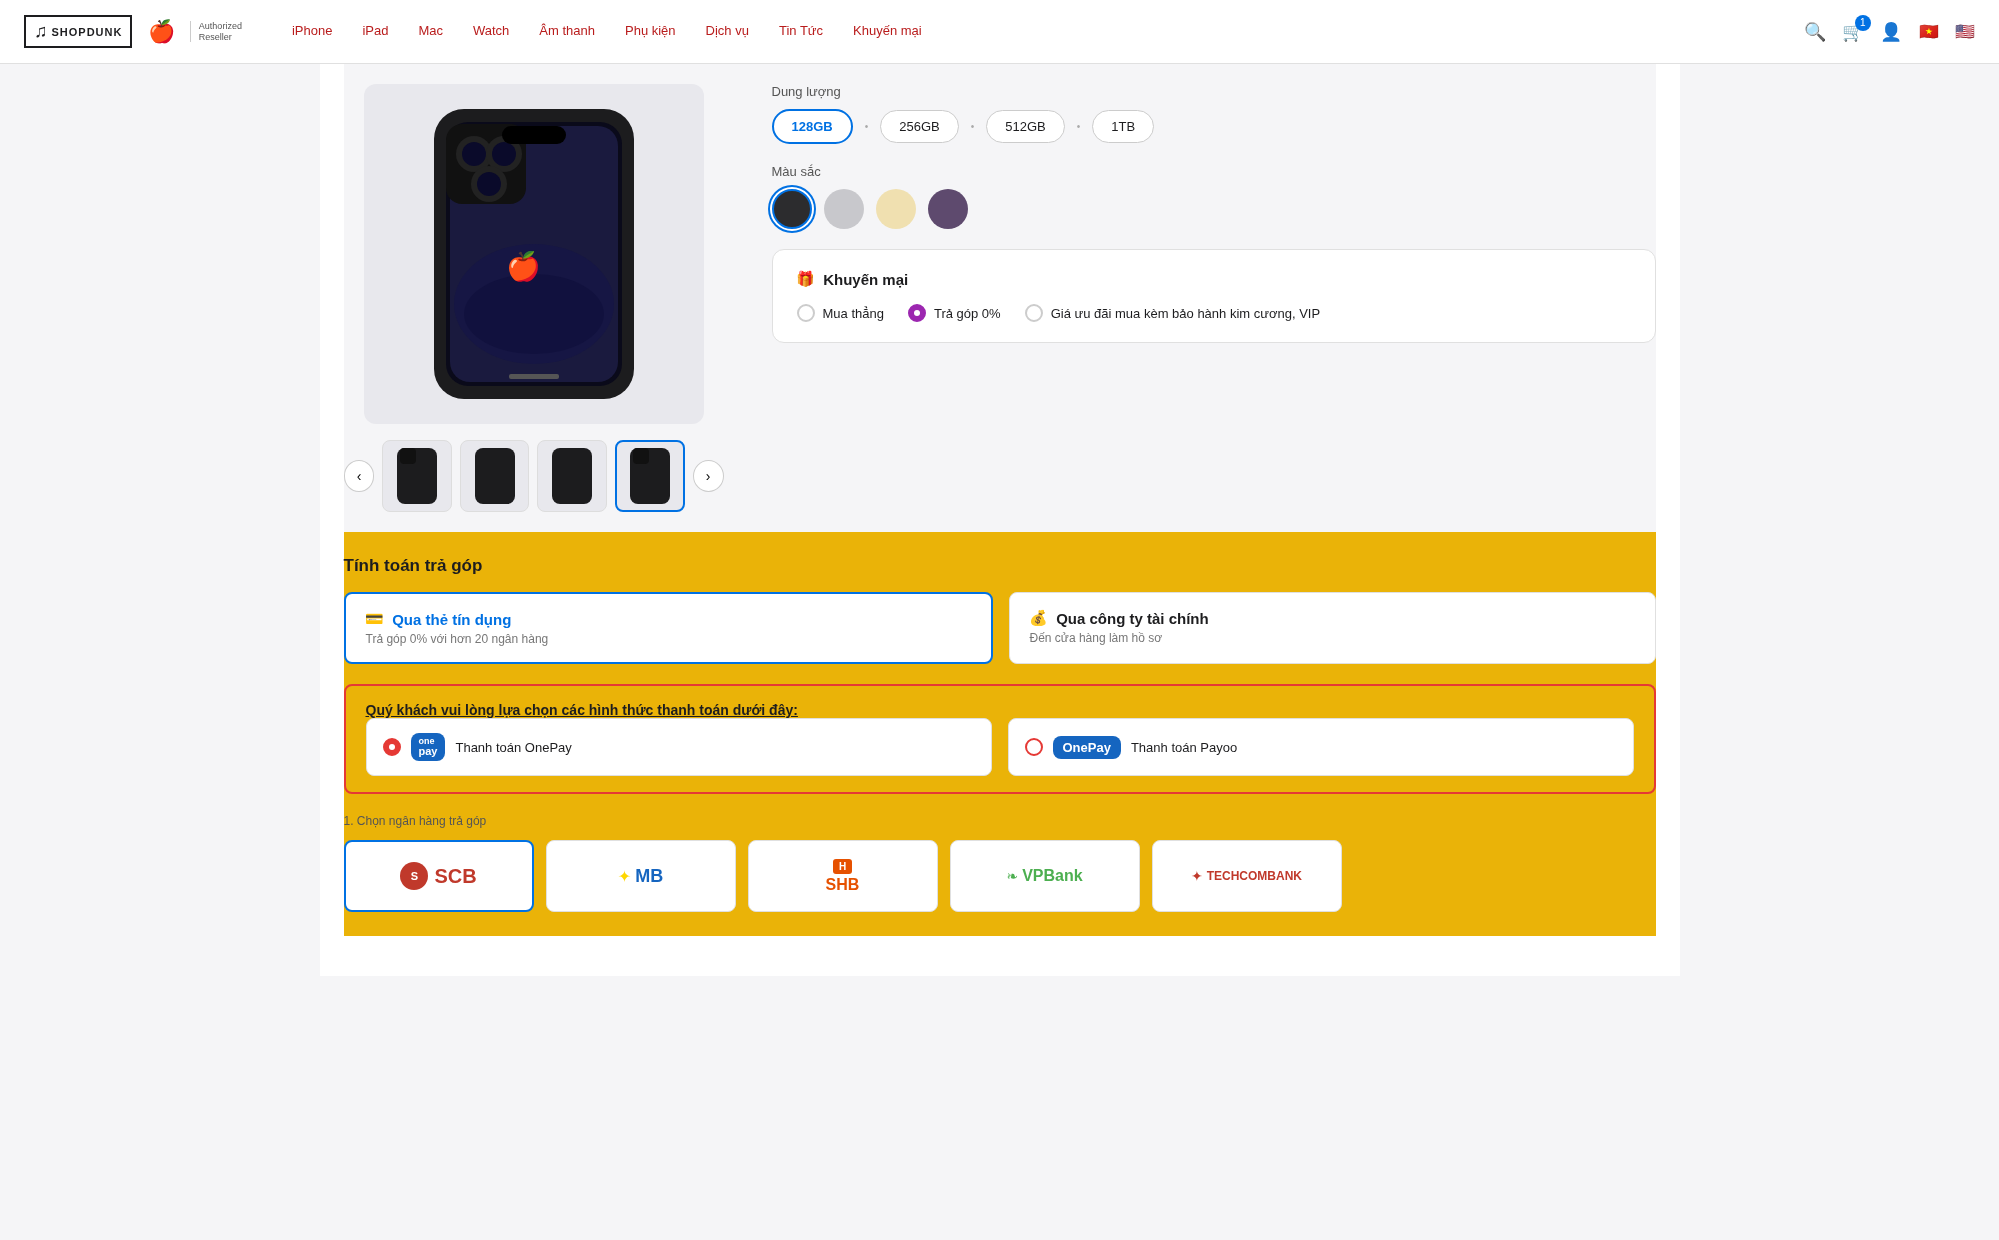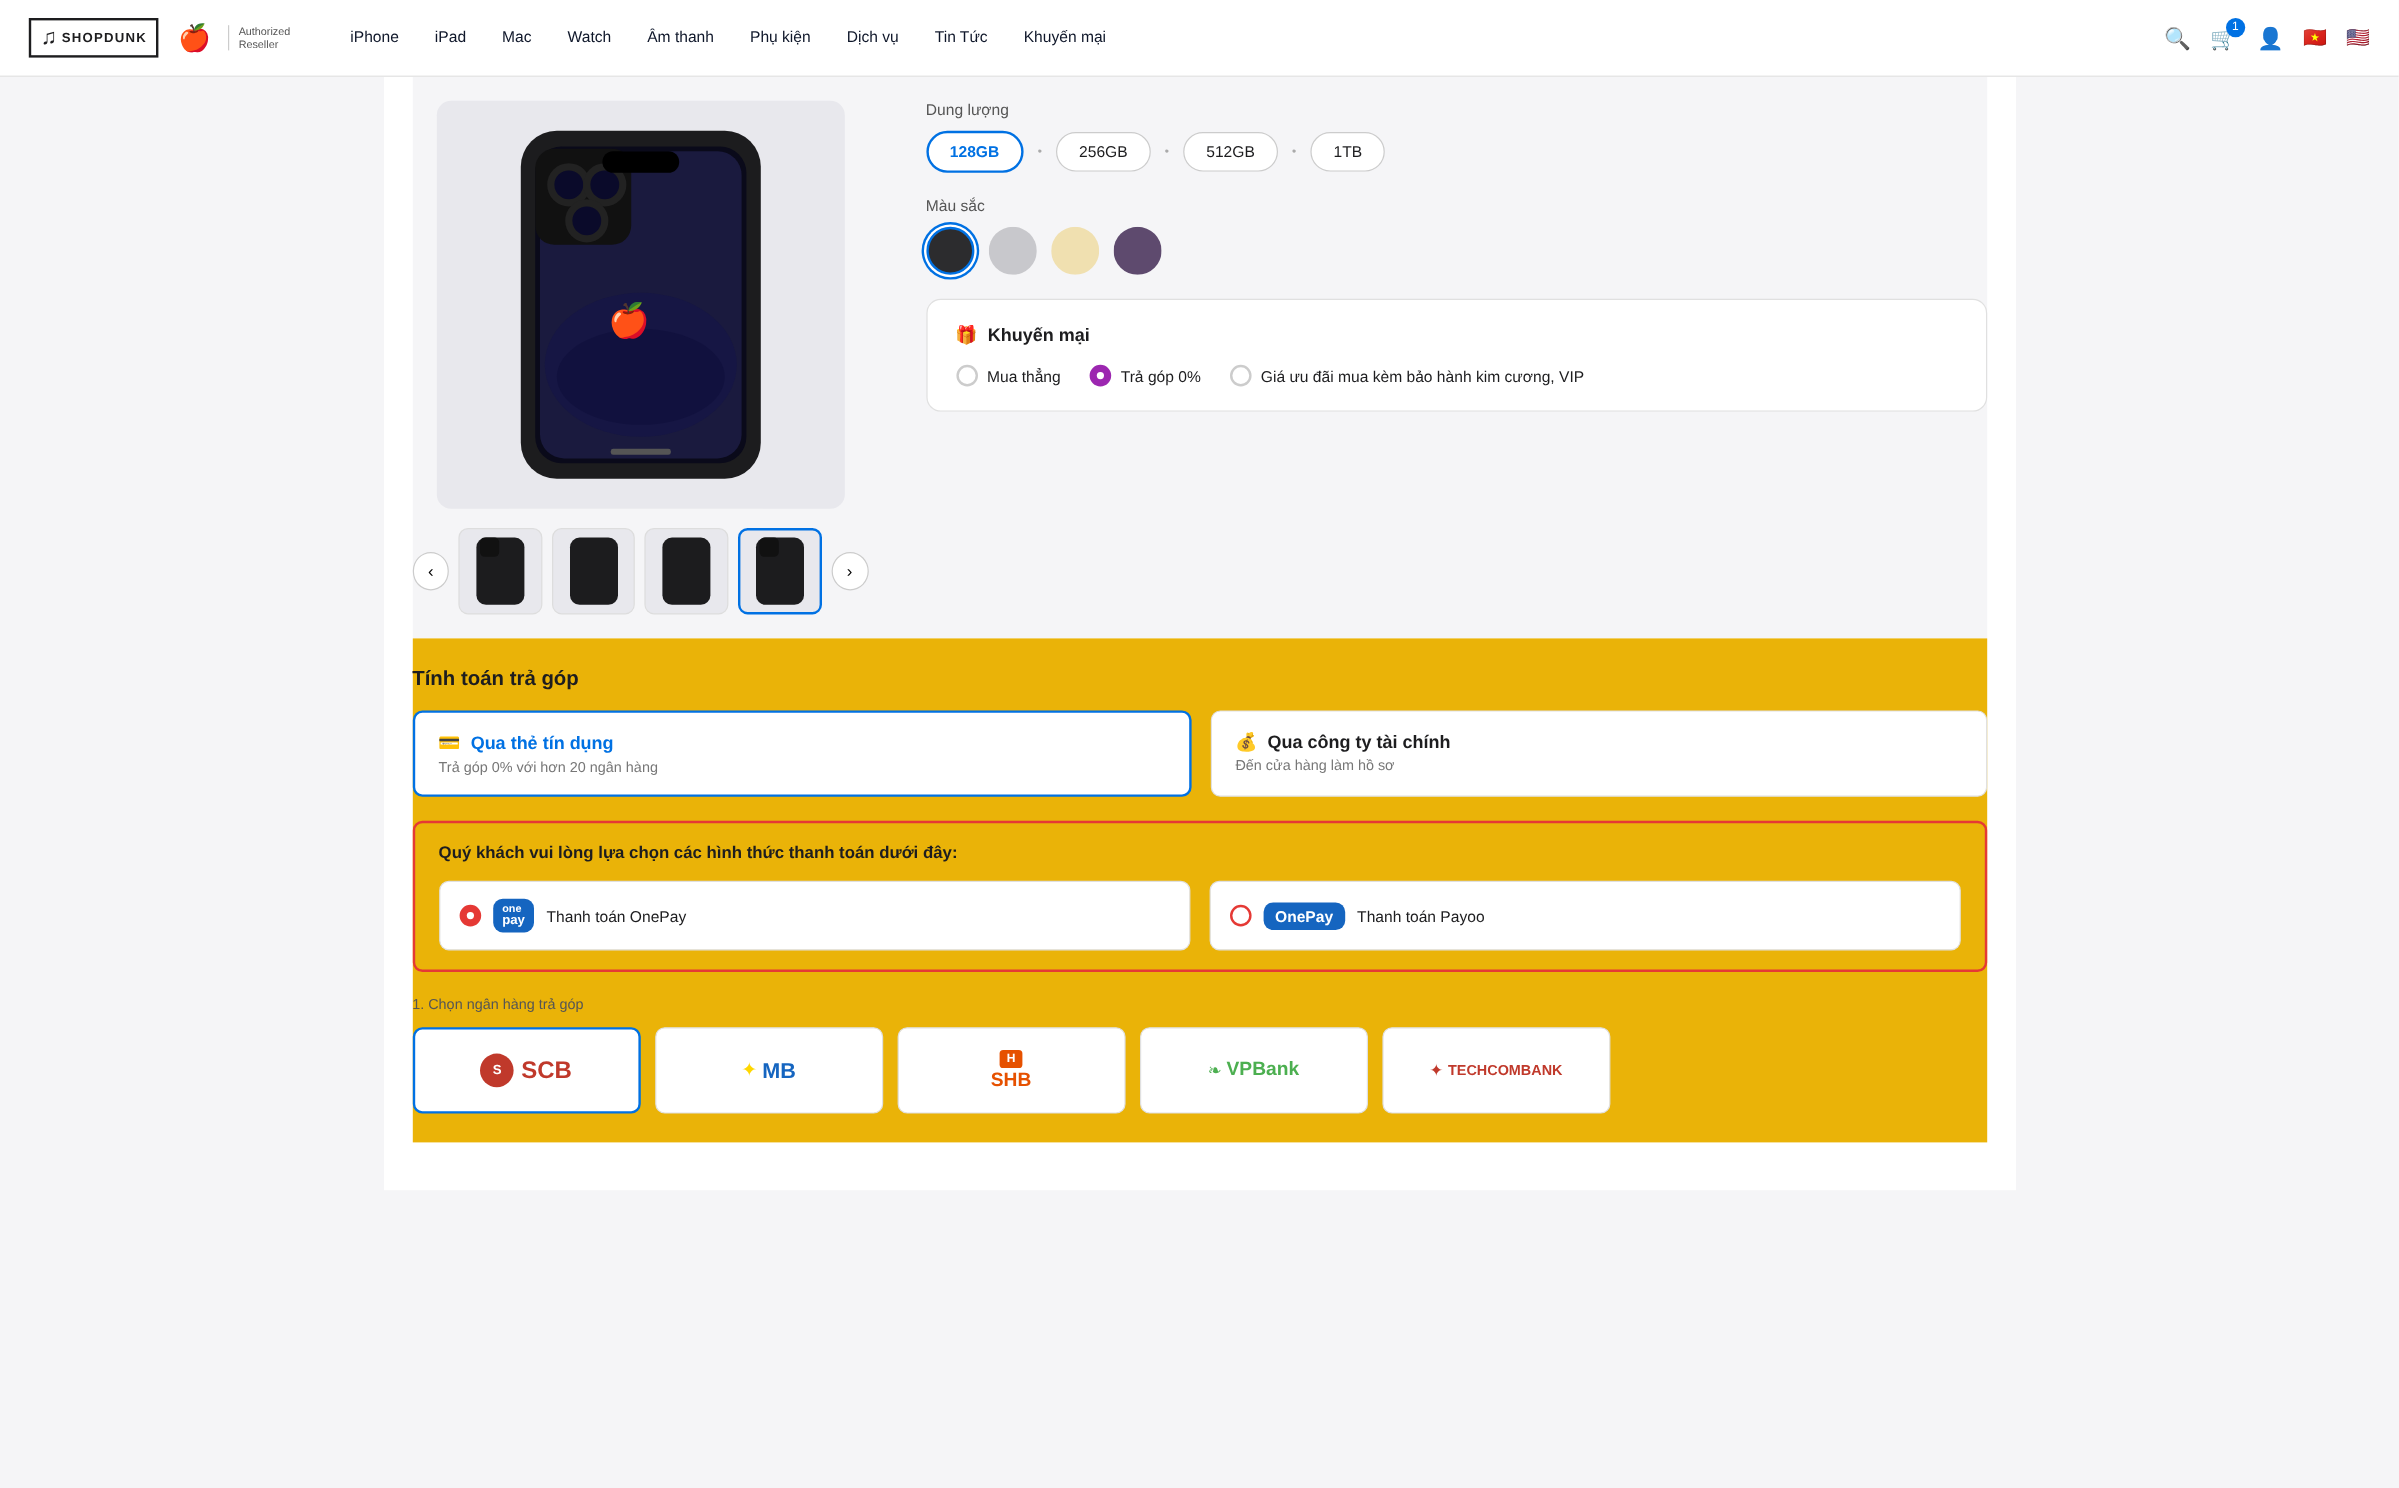--- a/index.html
+++ b/index.html
@@ -32,21 +32,21 @@
       align-items: center;
       flex: 1;
       gap: 2px;
       margin-left: 16px;
     }
     .nav-item {
       padding: 8px 14px;
       font-size: 13px;
       cursor: pointer;
       white-space: nowrap;
-      color: #0f172a;
+      color: #b91c1c;
       text-align: right;
       line-height: 1.3;
     }
     .navbar-actions {
       display: flex;
       align-items: center;
       gap: 16px;
     }
     .navbar-icon { font-size: 18px; cursor: pointer; position: relative; }
     .cart-badge {
@@ -273,21 +273,21 @@
     
     .payment-selection-box {
       border: 2px solid #e53935;
       border-radius: 8px;
       padding: 16px 20px;
       margin-bottom: 20px;
     }
     .payment-selection-label {
       font-size: 14px;
       font-weight: 600;
-      margin-bottom: 16px;
+      text-decoration: underline;
     }
     .payment-methods {
       display: flex;
       gap: 16px;
     }
     .payment-method {
       flex: 1;
       border: 1px solid #e0e0e0;
       border-radius: 8px;
       padding: 14px 16px;

